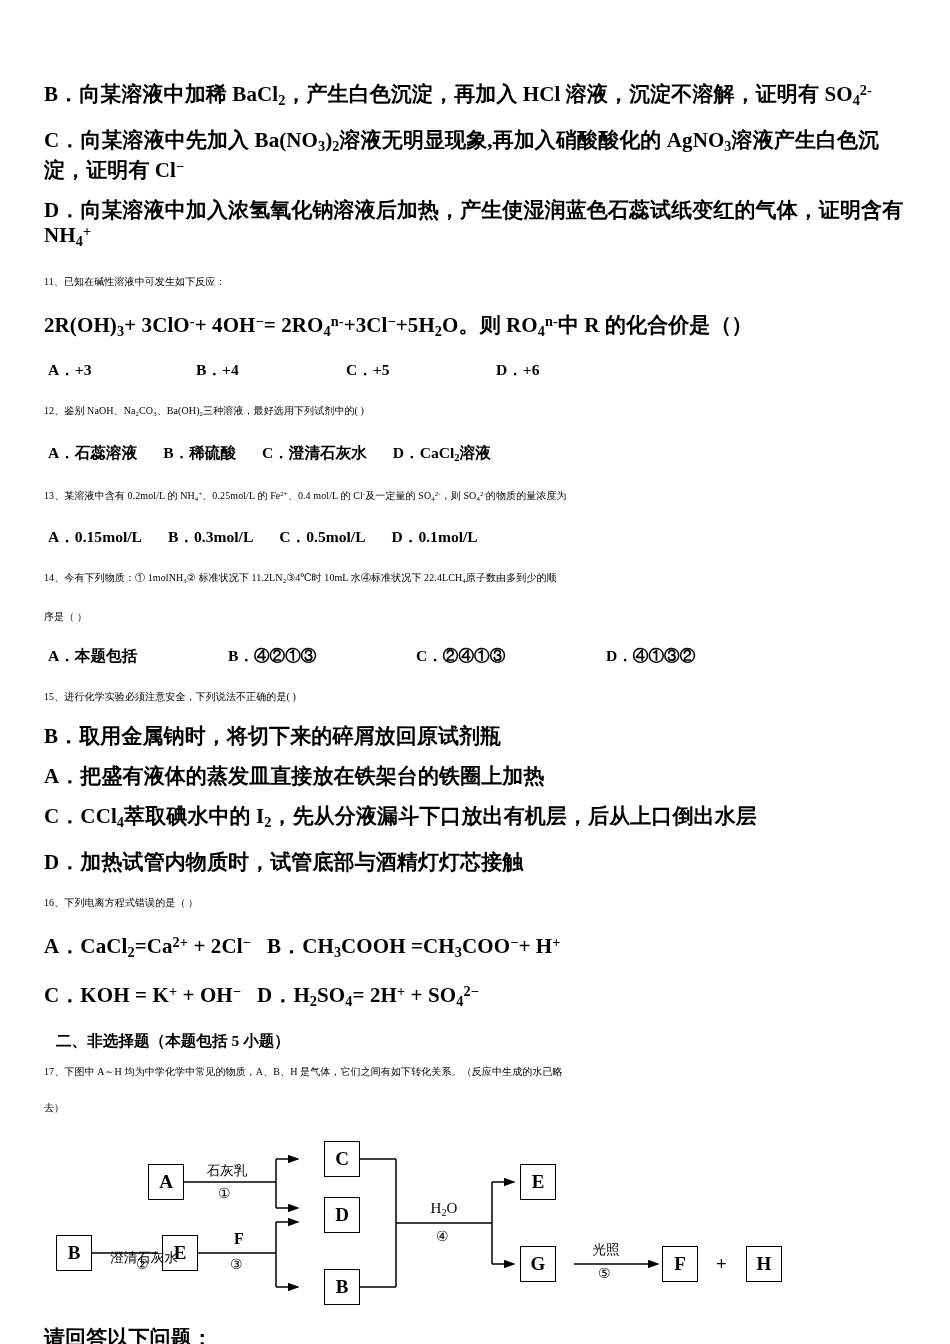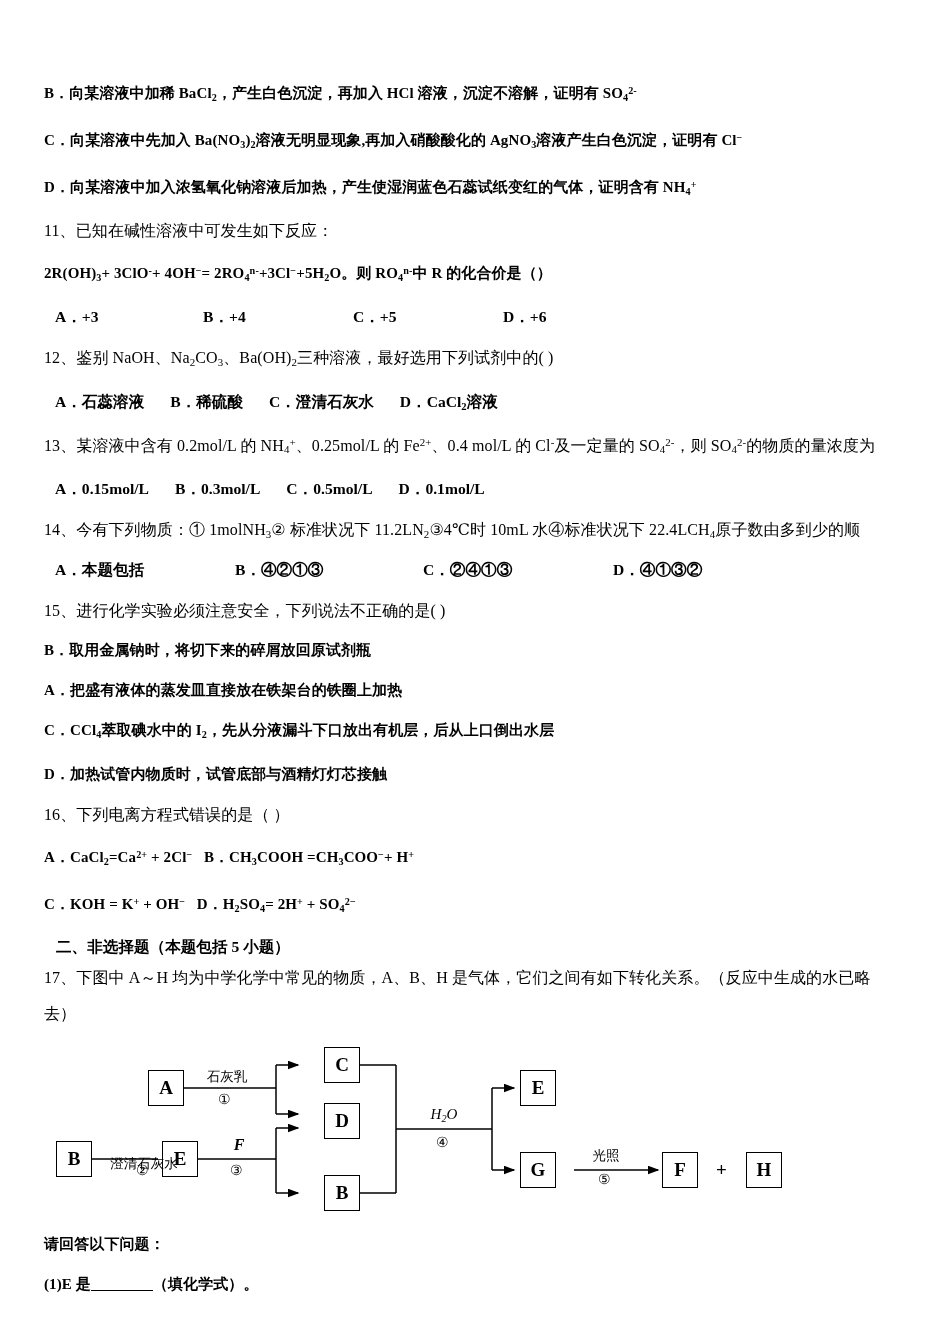--- a/index.html
+++ b/index.html
@@ -24,35 +24,35 @@
   }
   .content {
     position: absolute;
     left: 44px;
     top: 80px;
     width: 868px;
   }
 
   
   .line {
-    font-size: 15px;
+    font-size: 21px;
     line-height: 21px;
     margin: 0 0 19px 0;
     letter-spacing: 0.1px;
     white-space: normal;
   }
   .line.bold { font-weight: bold; }
   .qnum {
-    font-size: 16px;
+    font-size: 10px;
   }
   .opt-row {
     display: block;
     font-weight: bold;
     font-size: 15.6px;
-    margin: 0 0 19px 11px;
+    margin: 0 0 19px 4px;
     align-items: center;
   }
   .opt-row .opt { display: inline-block; }
   .tight { margin-bottom: 15px; }
 
   sub { font-size: 0.68em; vertical-align: -0.25em; }
   sup { font-size: 0.68em; vertical-align: 0.42em; }
 
   .spaced-opts { display: flex; }
   .spaced-opts .opt { }
@@ -95,21 +95,21 @@
     justify-content: center;
     box-sizing: border-box;
   }
   .dlabel {
     position: absolute;
     font-size: 13.5px;
     font-family: "Liberation Sans", sans-serif;
     white-space: nowrap;
     text-align: center;
   }
-  .dlabel.serif { font-family: "Liberation Serif", serif; font-style: italic; }
+  .dlabel.serif { font-family: "Liberation Serif", serif; }
   .dcircnum {
     position: absolute;
     font-size: 14px;
     font-family: "Liberation Serif", serif;
     white-space: nowrap;
   }
   .dplus {
     position: absolute;
     font-size: 19px;
     font-weight: bold;
@@ -159,20 +159,21 @@
     <span>13、某溶液中含有 0.2mol/L 的 NH</span><sub>4</sub><sup>+</sup><span>、0.25mol/L 的 Fe</span><sup>2+</sup><span>、0.4 mol/L 的 Cl</span><sup>-</sup><span>及一定量的 SO</span><sub>4</sub><sup>2-</sup><span>，则 SO</span><sub>4</sub><sup>2-</sup><span>的物质的量浓度为</span>
   </div>
 
   <div class="opt-row inline-opts">
     <span class="opt">A．0.15mol/L</span><span class="opt">B．0.3mol/L</span><span class="opt">C．0.5mol/L</span><span class="opt">D．0.1mol/L</span>
   </div>
 
   <div class="line qnum tight">
     <span>14、今有下列物质：① 1molNH</span><sub>3</sub><span>② 标准状况下 11.2LN</span><sub>2</sub><span>③4℃时 10mL 水④标准状况下 22.4LCH</span><sub>4</sub><span>原子数由多到少的顺</span>
   </div>
+  <div class="line qnum">序是（  ）</div>
 
   <div class="opt-row spaced-opts w4b">
     <span class="opt">A．本题包括</span>
     <span class="opt">B．④②①③</span>
     <span class="opt">C．②④①③</span>
     <span class="opt">D．④①③②</span>
   </div>
 
   <div class="line qnum">15、进行化学实验必须注意安全，下列说法不正确的是(    )</div>
   <div class="line bold">B．取用金属钠时，将切下来的碎屑放回原试剂瓶</div>

